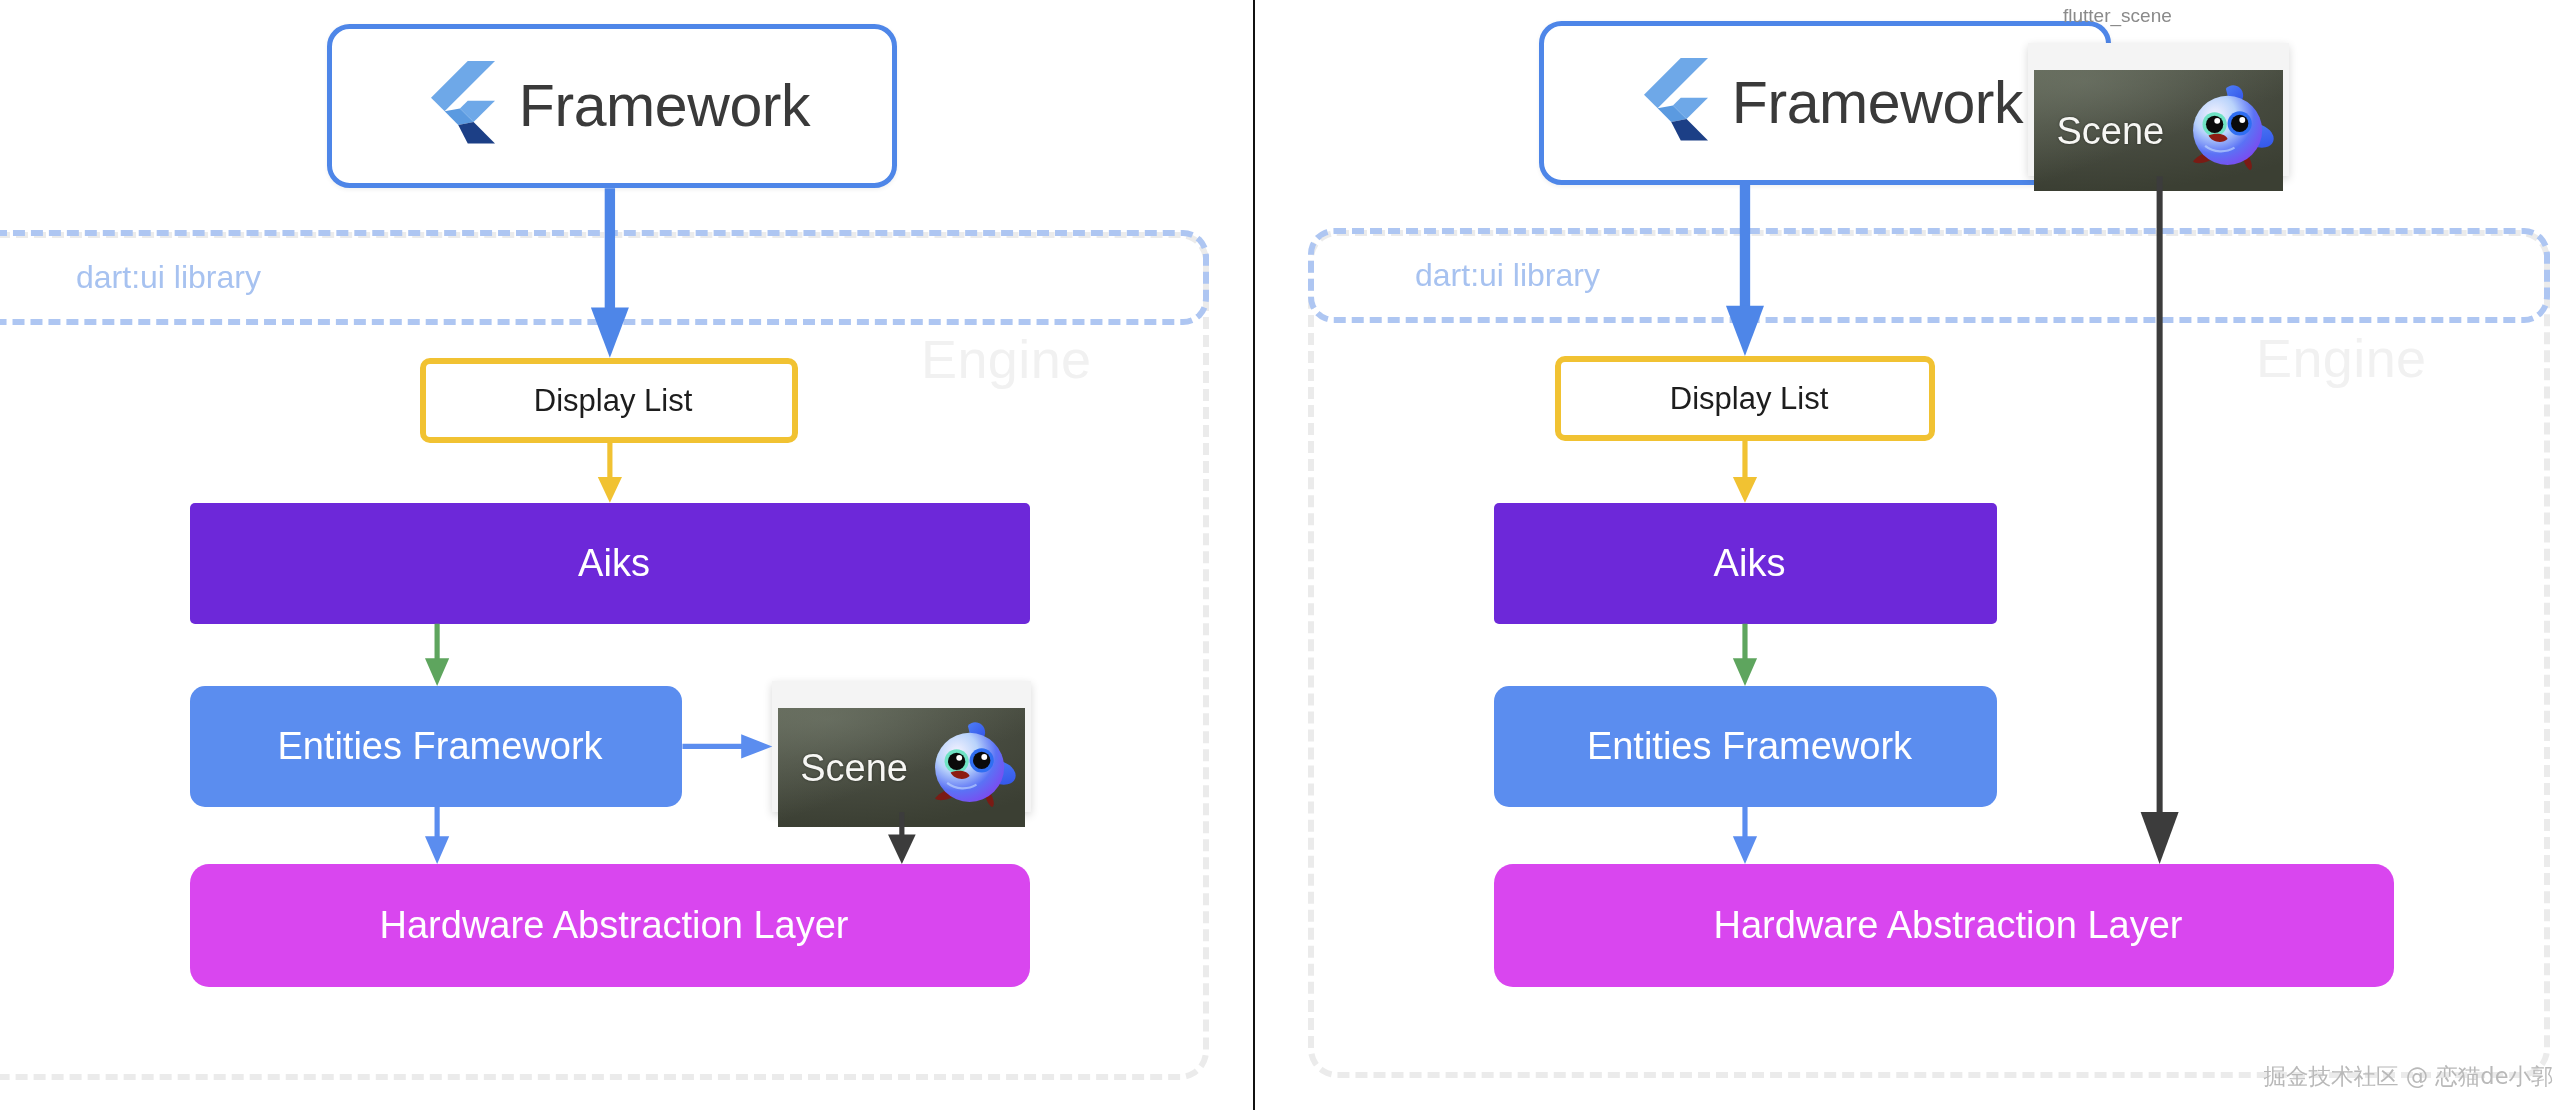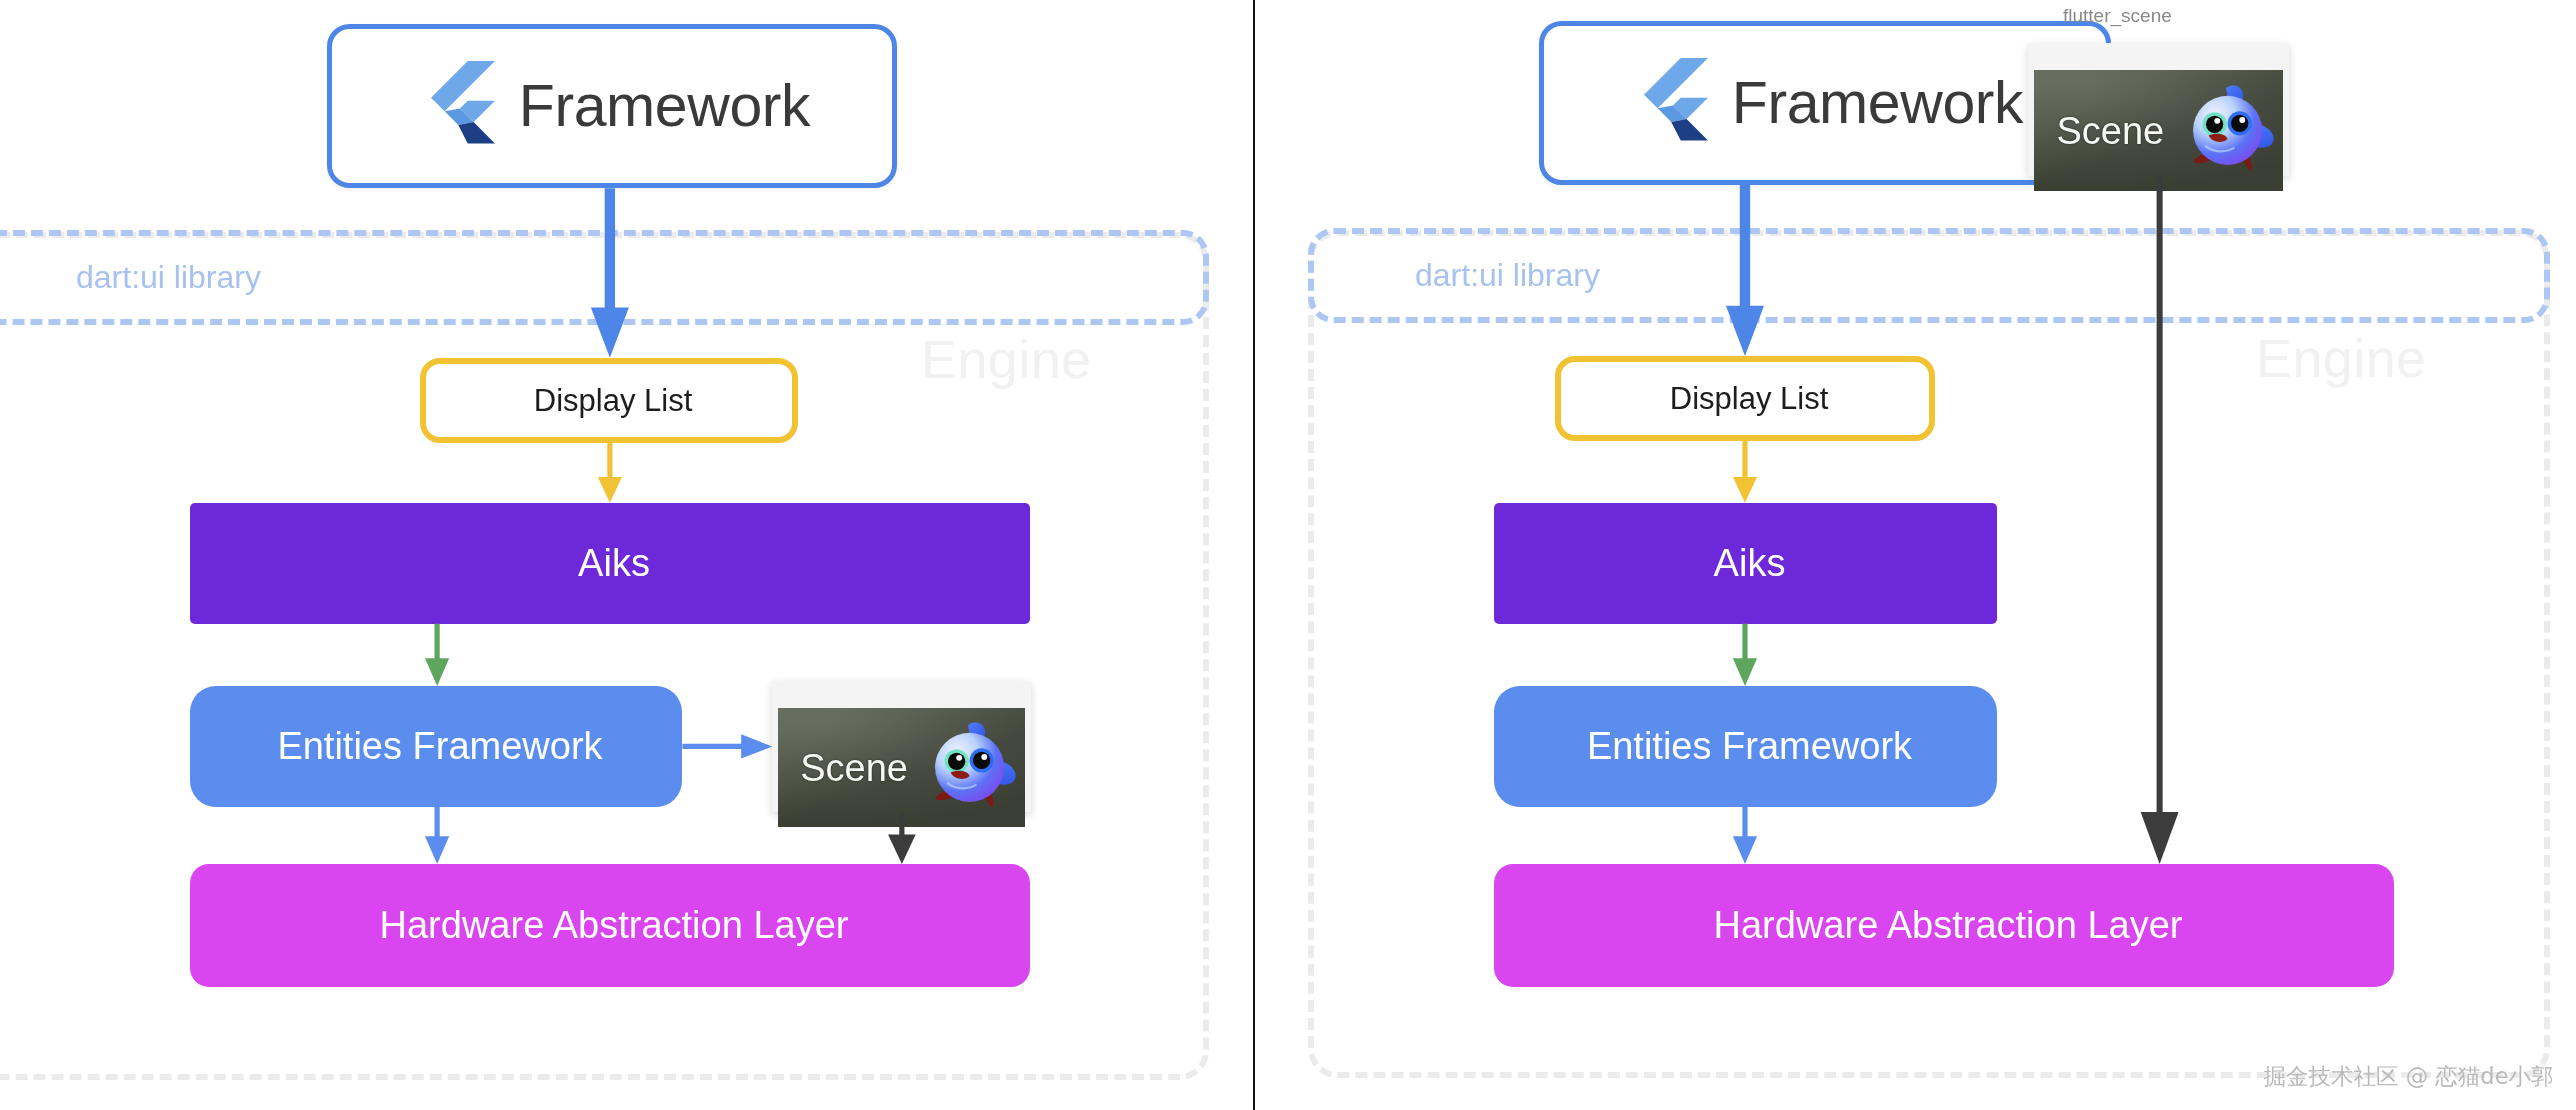--- a/index.html
+++ b/index.html
@@ -78,37 +78,37 @@
     color: #3a3a3a;
     font-size: 59px;
     font-weight: 400;
     letter-spacing: -0.4px;
   }
   .flutter-logo { width: 73px; height: 90px; flex: none; }
 
   .displaylist-node {
     background: #ffffff;
     border: 6px solid #f1c232;
-    border-radius: 20px;
+    border-radius: 10px;
   }
   .displaylist-label {
     color: #1d1d1d;
     font-size: 31px;
     font-weight: 400;
   }
 
   .aiks-node {
     background: #6d28d9;
     border-radius: 5px;
   }
   .aiks-label { color: #ffffff; font-size: 38px; font-weight: 400; }
 
   .entities-node {
     background: #5b8def;
-    border-radius: 26px;
+    border-radius: 15px;
   }
   .entities-label { color: #ffffff; font-size: 38px; font-weight: 400; }
 
   .hal-node {
     background: #d946ef;
     border-radius: 19px;
   }
   .hal-label { color: #ffffff; font-size: 38px; font-weight: 400; }
 
   

